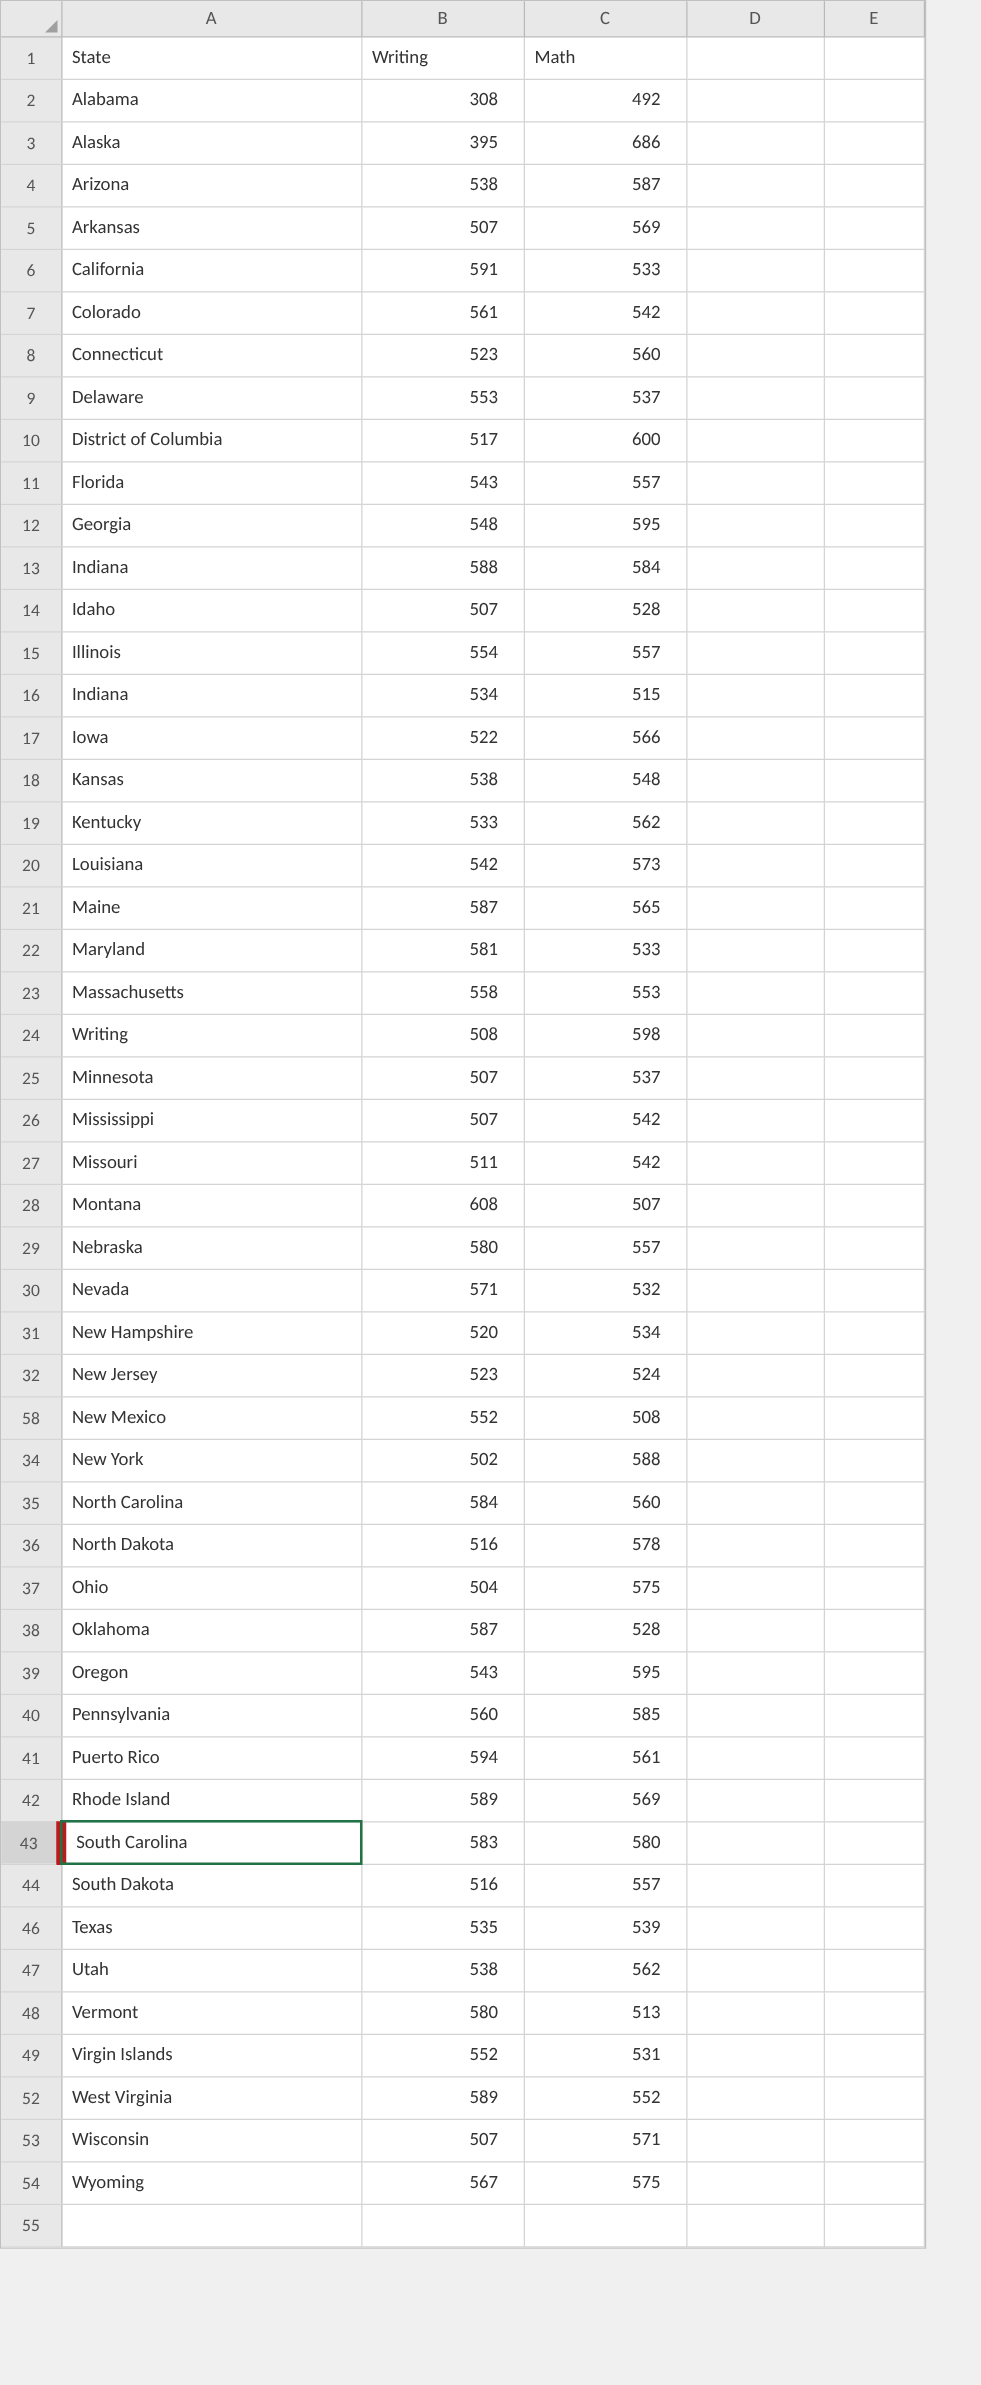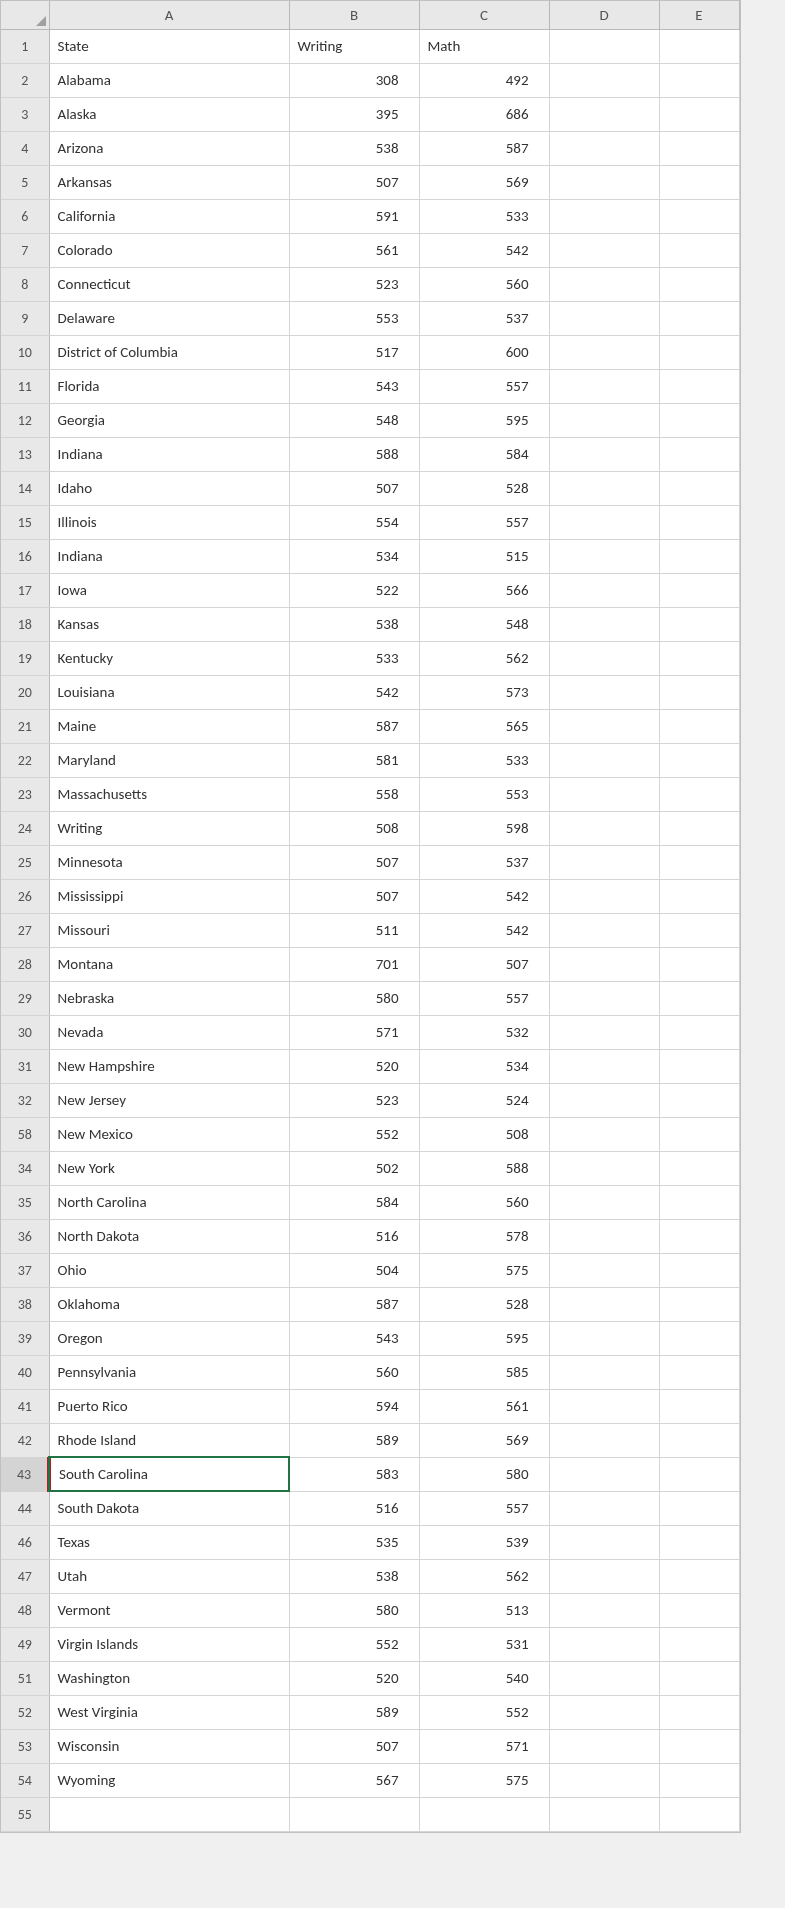--- a/index.html
+++ b/index.html
@@ -51,21 +51,21 @@
       border-bottom: 1px solid #d4d4d4;
       font-weight: normal;
       color: #555;
       width: 48px;
       text-align: center;
       font-size: 14px;
       padding: 0 4px;
     }
     th.row-header.selected {
       background: #d4d4d4;
-      border-right: 4px solid #b91c1c;
+      border-right: 8px solid #b91c1c;
     }
     td.cell {
       border-right: 1px solid #d4d4d4;
       border-bottom: 1px solid #d4d4d4;
       height: 34px;
       padding: 0 8px;
       background: #fff;
       color: #333;
       white-space: nowrap;
       overflow: hidden;
@@ -313,21 +313,21 @@
           <th class="row-header">27</th>
           <td class="cell text">Missouri</td>
           <td class="cell num">511</td>
           <td class="cell num">542</td>
           <td class="cell text"></td>
           <td class="cell text"></td>
         </tr>
         <tr>
           <th class="row-header">28</th>
           <td class="cell text">Montana</td>
-          <td class="cell num">701</td>
+          <td class="cell num">608</td>
           <td class="cell num">507</td>
           <td class="cell text"></td>
           <td class="cell text"></td>
         </tr>
         <tr>
           <th class="row-header">29</th>
           <td class="cell text">Nebraska</td>
           <td class="cell num">580</td>
           <td class="cell num">557</td>
           <td class="cell text"></td>
@@ -479,28 +479,20 @@
         </tr>
         <tr>
           <th class="row-header">49</th>
           <td class="cell text">Virgin Islands</td>
           <td class="cell num">552</td>
           <td class="cell num">531</td>
           <td class="cell text"></td>
           <td class="cell text"></td>
         </tr>
         <tr>
-          <th class="row-header">51</th>
-          <td class="cell text">Washington</td>
-          <td class="cell num">520</td>
-          <td class="cell num">540</td>
-          <td class="cell text"></td>
-          <td class="cell text"></td>
-        </tr>
-        <tr>
           <th class="row-header">52</th>
           <td class="cell text">West Virginia</td>
           <td class="cell num">589</td>
           <td class="cell num">552</td>
           <td class="cell text"></td>
           <td class="cell text"></td>
         </tr>
         <tr>
           <th class="row-header">53</th>
           <td class="cell text">Wisconsin</td>

